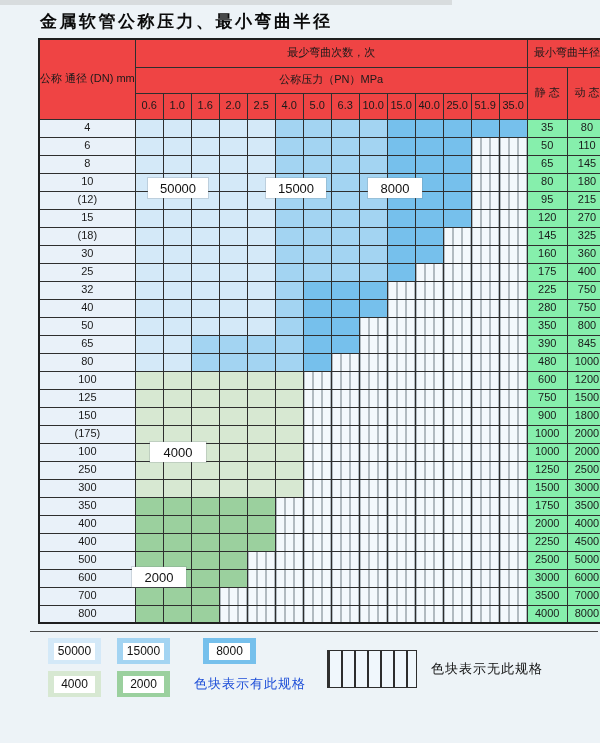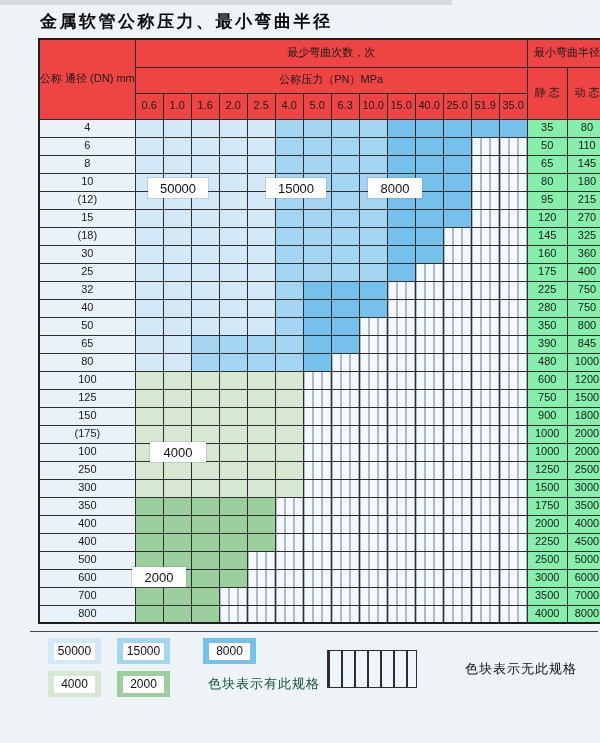--- a/index.html
+++ b/index.html
@@ -57,22 +57,22 @@
   .legend-row.r2{top:671px;}
   .swatch{
     width:53px;height:26px;display:flex;align-items:center;justify-content:center;
     margin-right:16px;
   }
   .swatch .inner{
     background:#fff;width:41px;height:17px;display:flex;align-items:center;justify-content:center;
     font-size:12px;color:#111;
   }
   .swatch.gap-big{margin-left:17px;}
-  .legend-text{font-size:13px;color:#14532d;letter-spacing:1px;margin-left:22px;}
-  .nospec-group{position:absolute;left:327px;top:650px;display:flex;align-items:center;gap:34px;}
+  .legend-text{font-size:13px;color:#1d4ed8;letter-spacing:1px;margin-left:8px;}
+  .nospec-group{position:absolute;left:327px;top:650px;display:flex;align-items:center;}
   .nospec-box{
     width:90px;height:38px;border:1.5px solid #2e2e2e;box-sizing:border-box;
     background:repeating-linear-gradient(90deg,#2e2e2e 0 1.5px,rgba(0,0,0,0) 1.5px 13px),#f0f7fc;
   }
   .nospec-text{font-size:13px;color:#111;letter-spacing:1px;margin-left:14px;}
 </style>
 </head>
 <body>
 
 <div class="page">

